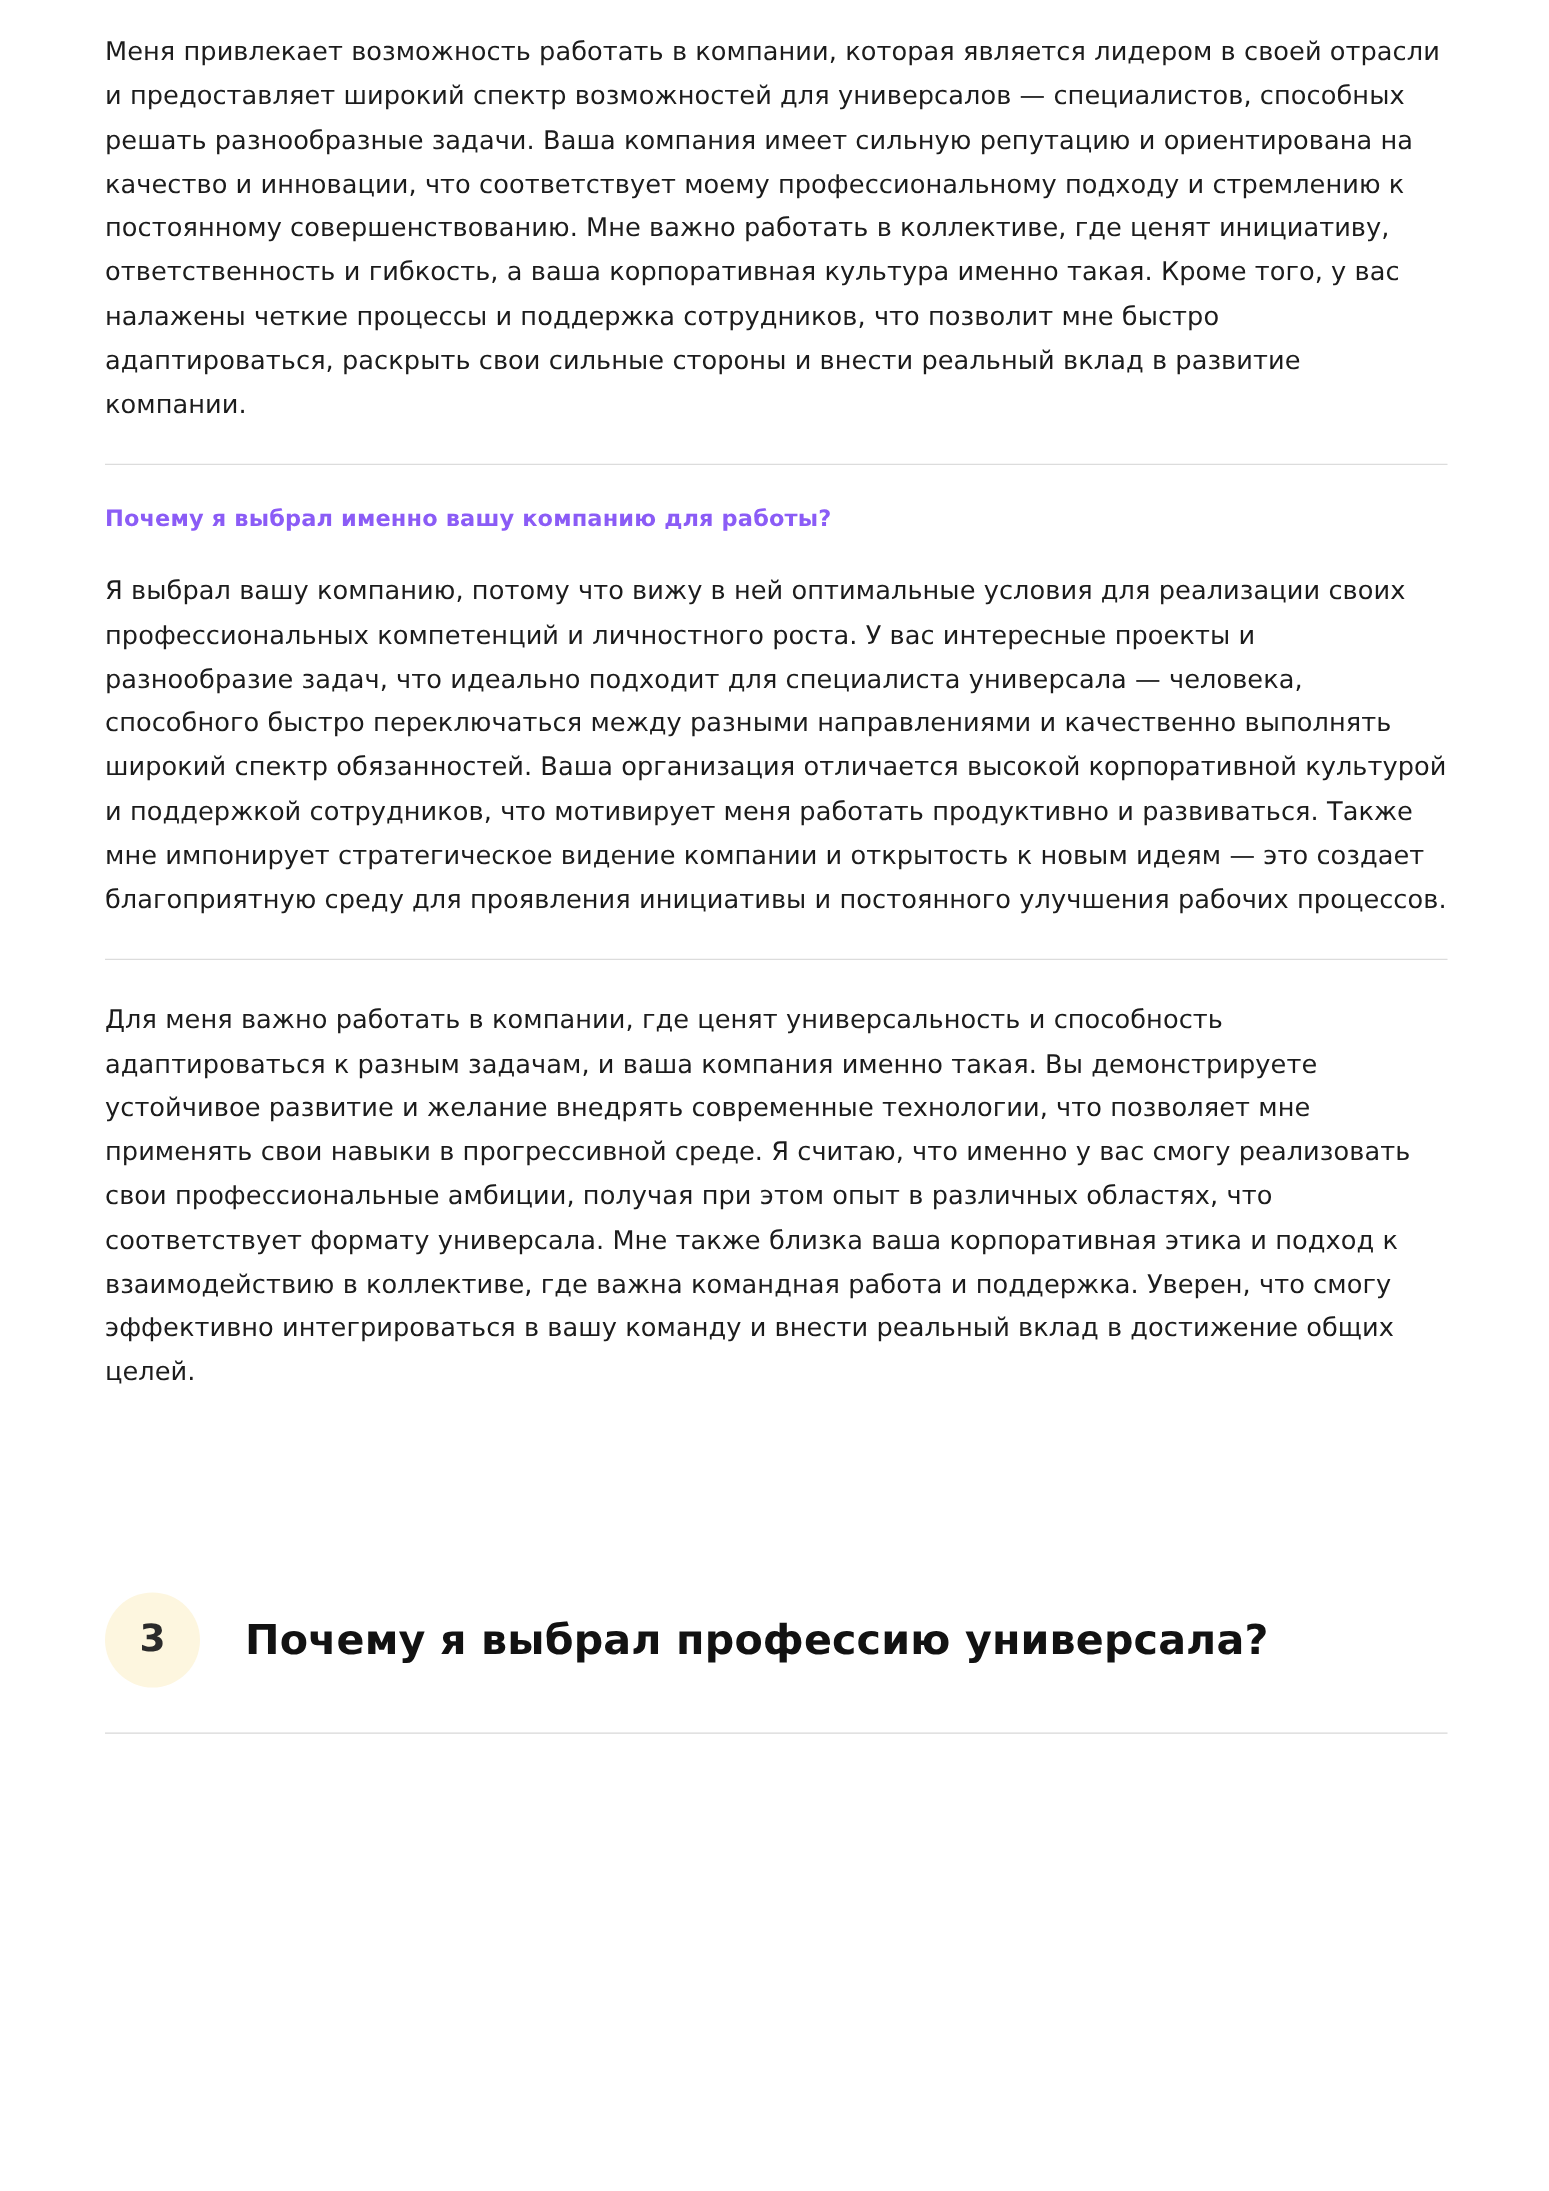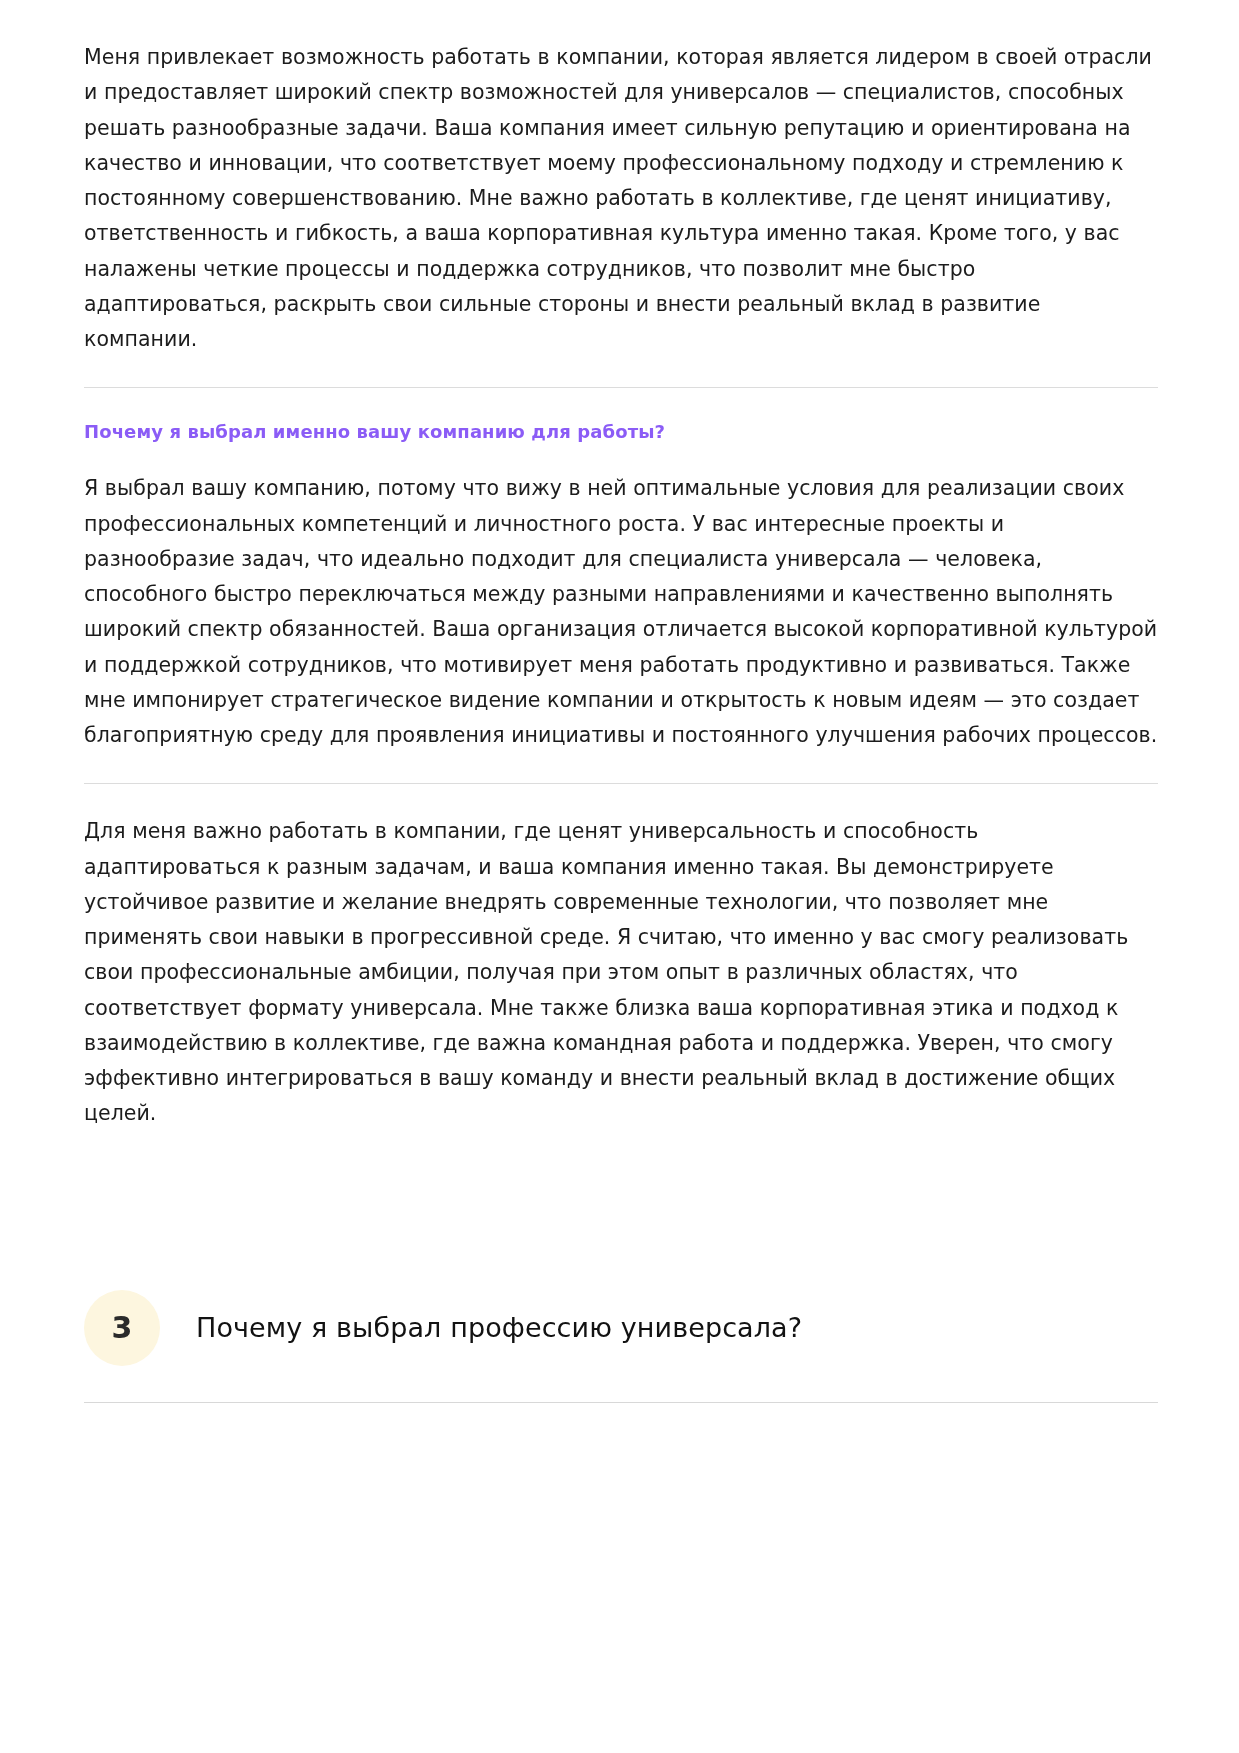--- a/index.html
+++ b/index.html
@@ -11,21 +11,21 @@
     width: 1239px;
     min-height: 1753px;
     font-family: "DejaVu Sans", "Liberation Sans", sans-serif;
     color: #1a1a1a;
     -webkit-font-smoothing: antialiased;
   }
   .page {
     width: 1133px;
     min-height: 1753px;
     box-sizing: border-box;
-    padding: 40px 108px 0 84px;
+    padding: 24px 108px 0 84px;
     background: #ffffff;
     position: relative;
   }
   .content {
     width: 1074px;
   }
   p.body-text {
     font-size: 20.5px;
     line-height: 1.72;
     color: #1c1c1c;
@@ -67,22 +67,22 @@
     display: flex;
     align-items: center;
     justify-content: center;
     flex: 0 0 auto;
     font-size: 30px;
     font-weight: 700;
     color: #2b2b2b;
     font-family: "DejaVu Sans", "Liberation Sans", sans-serif;
   }
   .section-title {
-    font-size: 27px;
-    font-weight: 400;
+    font-size: 33px;
+    font-weight: 700;
     color: #121212;
     letter-spacing: 0.1px;
     line-height: 1.25;
     margin: 0;
   }
   .rule-bottom {
     border: 0;
     border-top: 1px solid #d8d8d8;
     margin: 36px 0 0 0;
     width: 100%;

